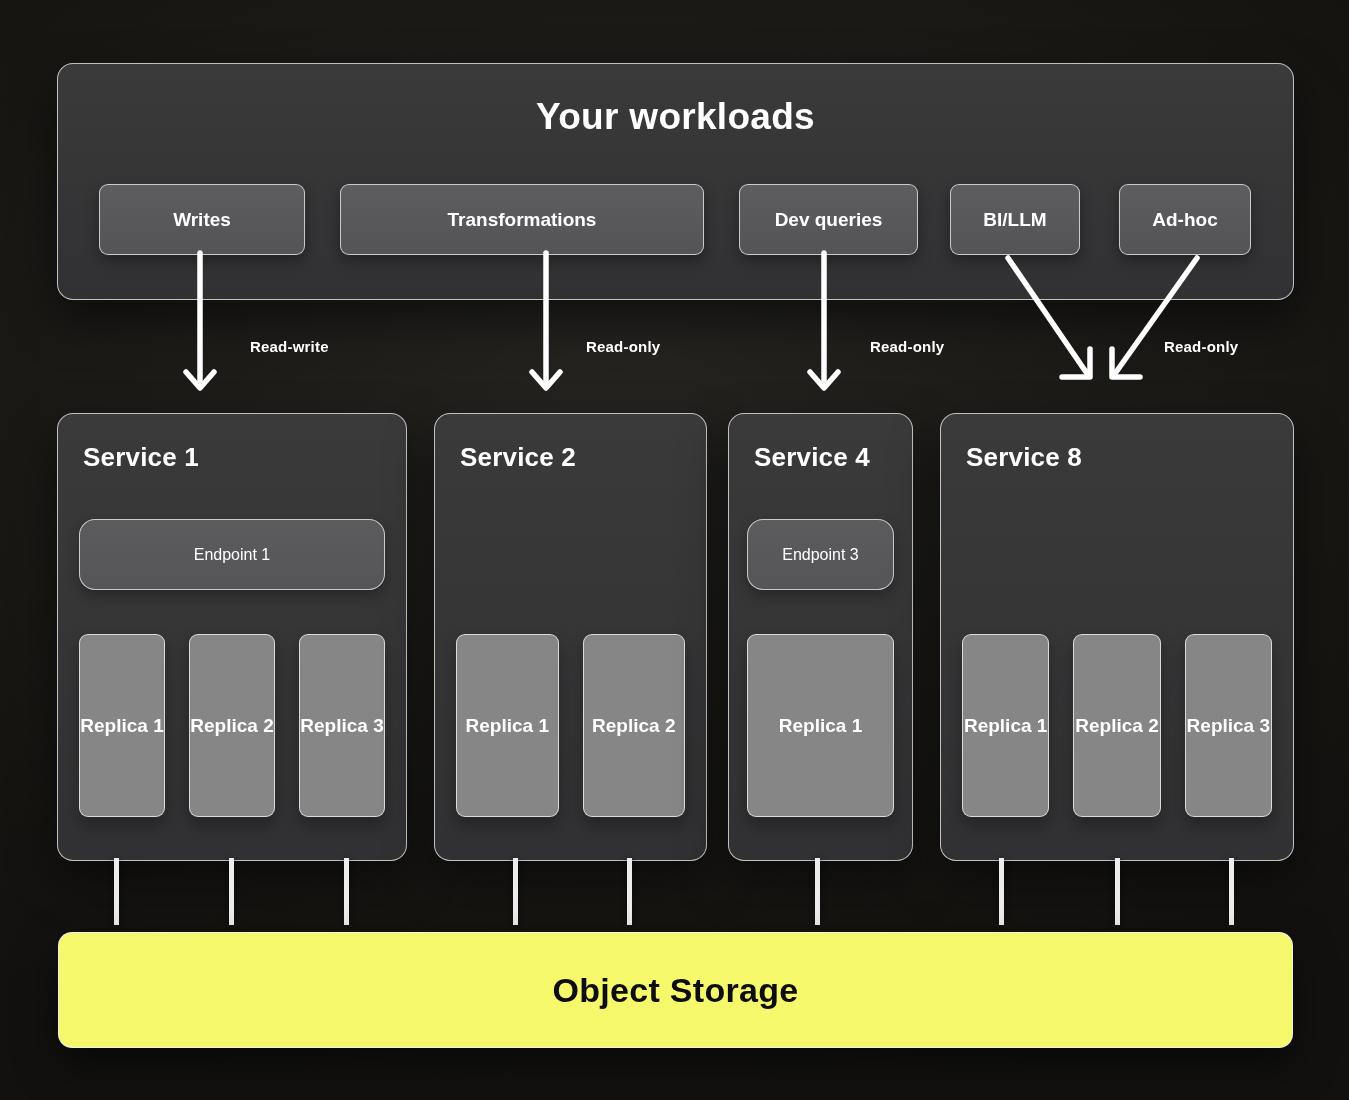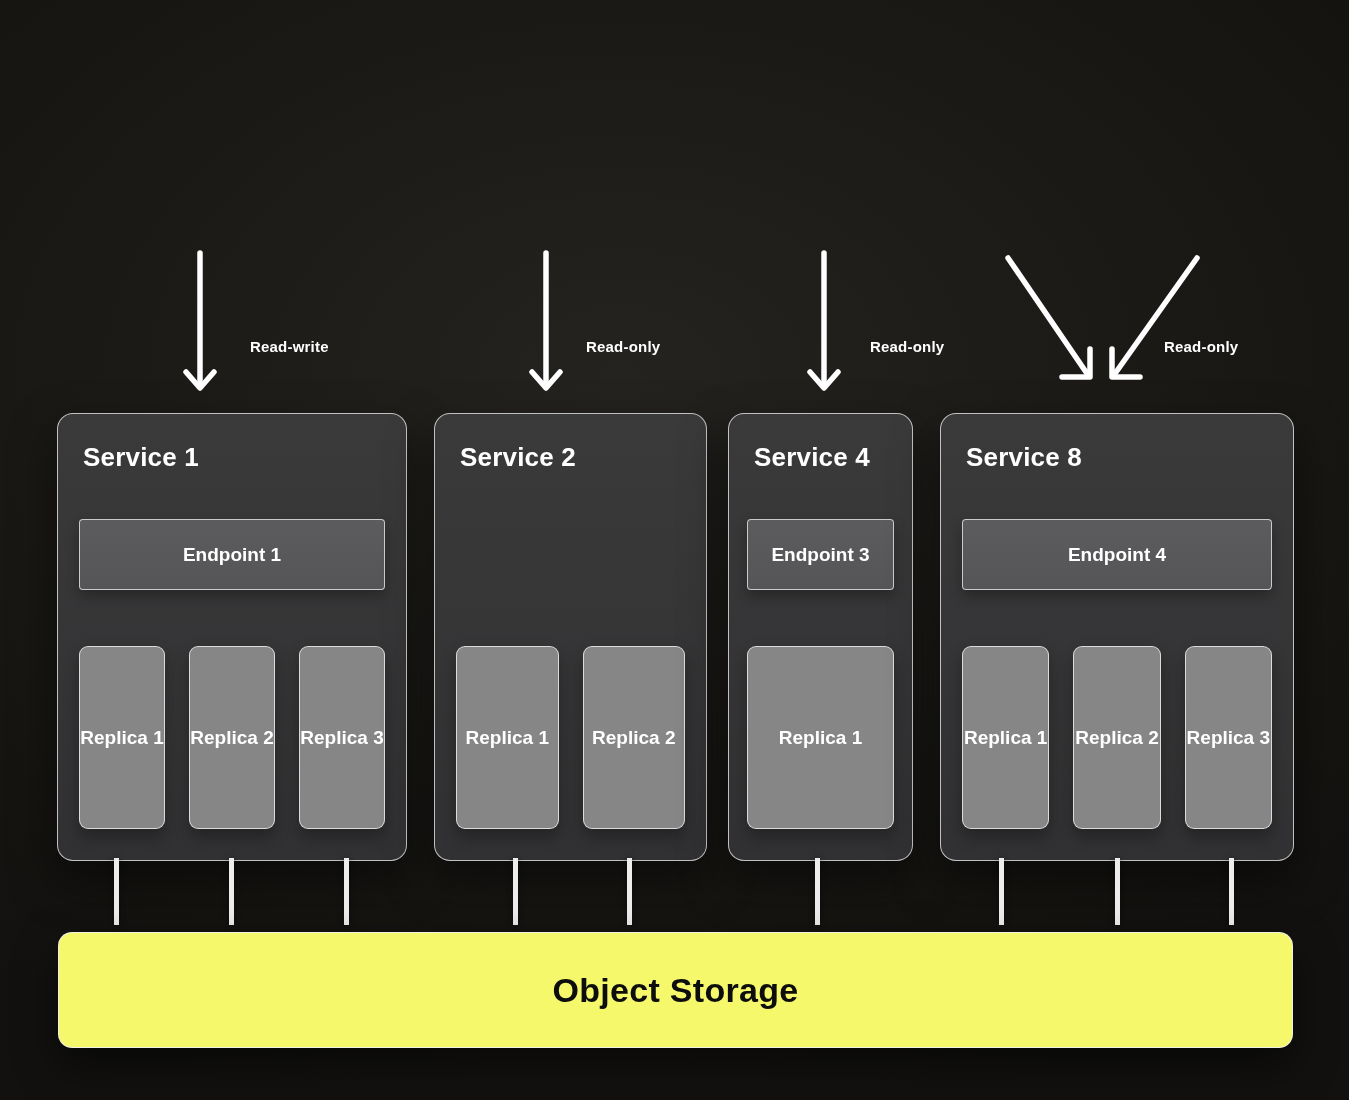--- a/index.html
+++ b/index.html
@@ -45,30 +45,30 @@
   .service{position:absolute;top:413px;height:446px;}
   .svc1{left:57px;width:348px;}
   .svc2{left:434px;width:271px;}
   .svc3{left:728px;width:183px;}
   .svc4{left:940px;width:352px;}
   .service-title{
     position:absolute;left:25px;top:28px;color:#ffffff;
     font-size:26px;font-weight:700;letter-spacing:.2px;
   }
   .endpoint{
-    position:absolute;left:21px;right:21px;top:105px;height:69px;border-radius:4px;
+    position:absolute;left:21px;right:21px;top:105px;height:69px;border-radius:16px;
     background:linear-gradient(180deg,#5c5c5e 0%,#555557 100%);
     border:1.5px solid rgba(215,215,215,.9);
     display:flex;align-items:center;justify-content:center;
-    color:#ffffff;font-size:19px;font-weight:700;
+    color:#ffffff;font-size:16px;font-weight:400;
     box-shadow:0 6px 14px rgba(0,0,0,.3);
   }
   .svc3 .endpoint{left:18px;right:18px;text-align:center;}
   .replicas{
-    position:absolute;left:21px;right:21px;top:232px;height:183px;
+    position:absolute;left:21px;right:21px;top:220px;height:183px;
     display:flex;gap:24px;
   }
   .svc3 .replicas{left:18px;right:18px;}
   .replica{
     flex:1;border-radius:9px;background:#868686;
     border:1.5px solid rgba(223,223,223,.95);
     display:flex;align-items:center;justify-content:center;
     color:#ffffff;font-size:19px;font-weight:700;
     box-shadow:0 8px 16px rgba(0,0,0,.3);
   }
@@ -89,20 +89,28 @@
     color:#0d0d0d;font-size:34px;font-weight:700;letter-spacing:.3px;
     box-shadow:0 18px 40px rgba(0,0,0,.5);
     margin-top:8px;
   }
 </style>
 </head>
 <body>
 
 <div class="canvas">
 
+  <div class="panel workloads">
+    <div class="workloads-title">Your workloads</div>
+    <div class="chip chip-writes">Writes</div>
+    <div class="chip chip-transformations">Transformations</div>
+    <div class="chip chip-dev">Dev queries</div>
+    <div class="chip chip-bi">BI/LLM</div>
+    <div class="chip chip-adhoc">Ad-hoc</div>
+  </div>
 
   <svg class="arrows-svg" viewBox="0 0 1349 1100" fill="none" stroke="#ffffff" stroke-width="5.5" stroke-linecap="round" stroke-linejoin="round">
     <g>
       <line x1="200" y1="253" x2="200" y2="385"></line>
       <polyline points="186,372 200,388 214,372"></polyline>
     </g>
     <g>
       <line x1="546" y1="253" x2="546" y2="385"></line>
       <polyline points="532,372 546,388 560,372"></polyline>
     </g>
@@ -146,21 +154,20 @@
   <div class="panel service svc3">
     <div class="service-title">Service 4</div>
     <div class="endpoint">Endpoint 3</div>
     <div class="replicas">
       <div class="replica">Replica 1</div>
     </div>
   </div>
 
   <div class="panel service svc4">
     <div class="service-title">Service 8</div>
-    <div class="endpoint">Endpoint 4</div>
     <div class="replicas">
       <div class="replica">Replica 1</div>
       <div class="replica">Replica 2</div>
       <div class="replica">Replica 3</div>
     </div>
   </div>
 
   <div class="connector c1"></div>
   <div class="connector c2"></div>
   <div class="connector c3"></div>

